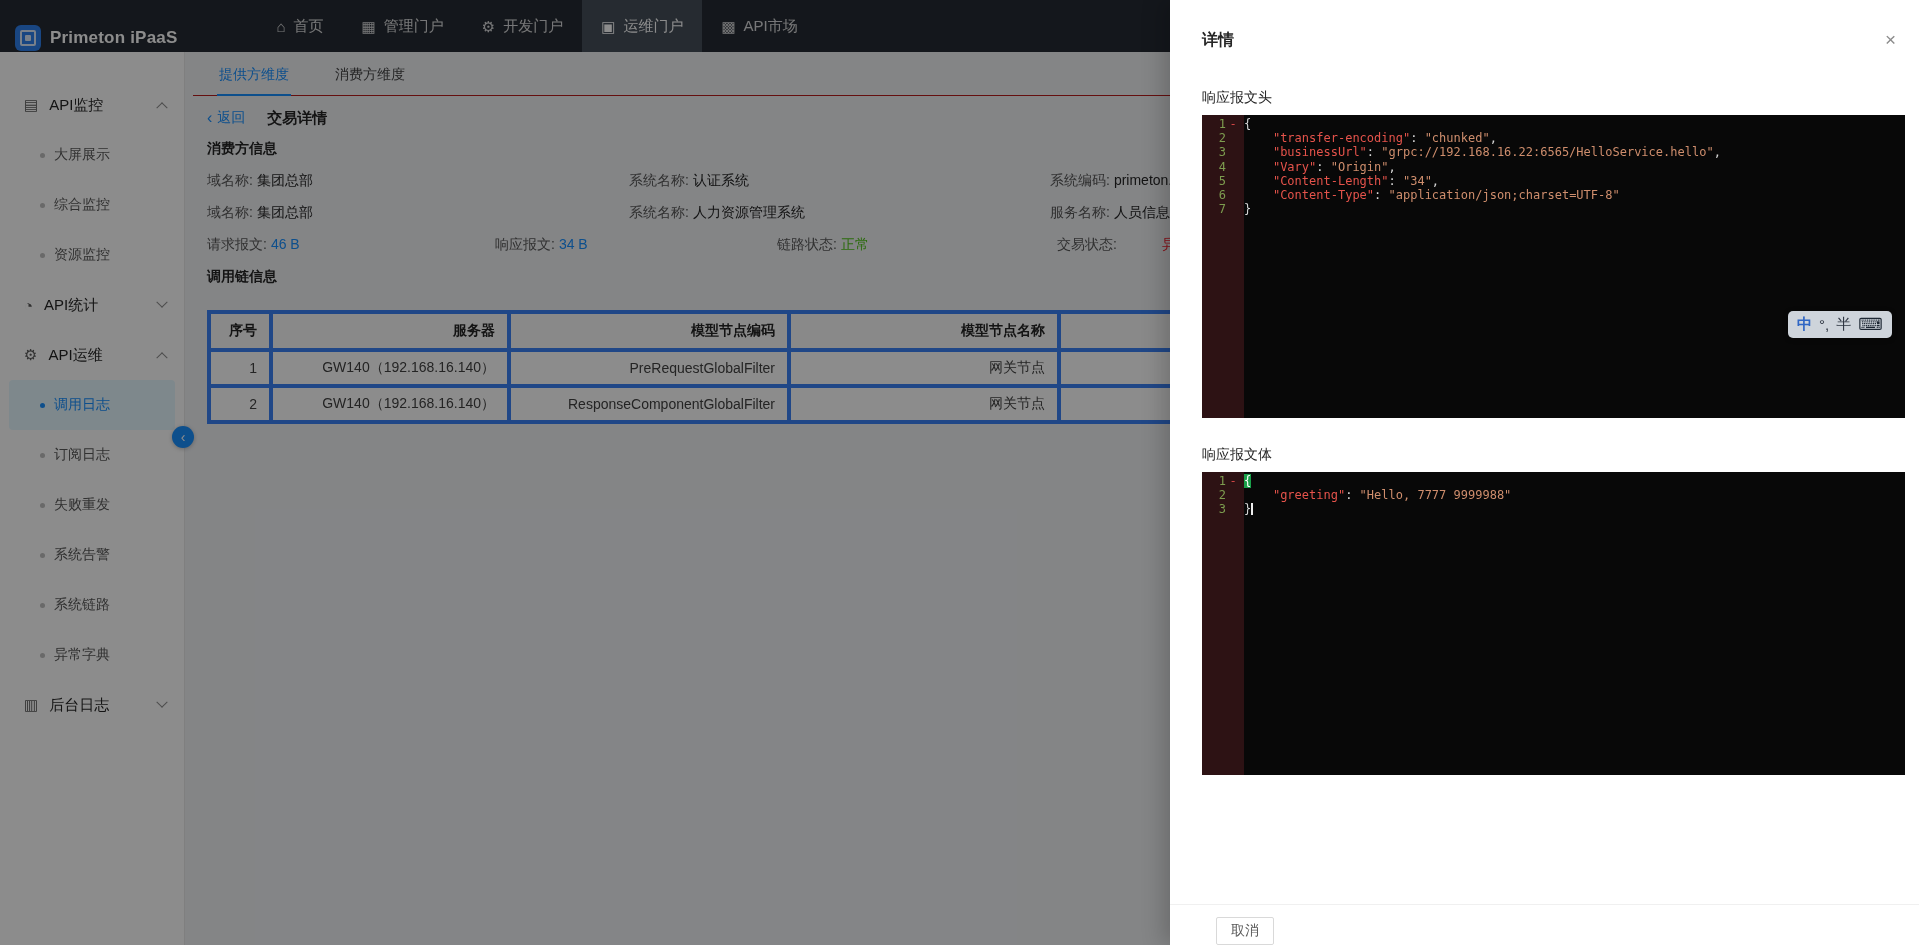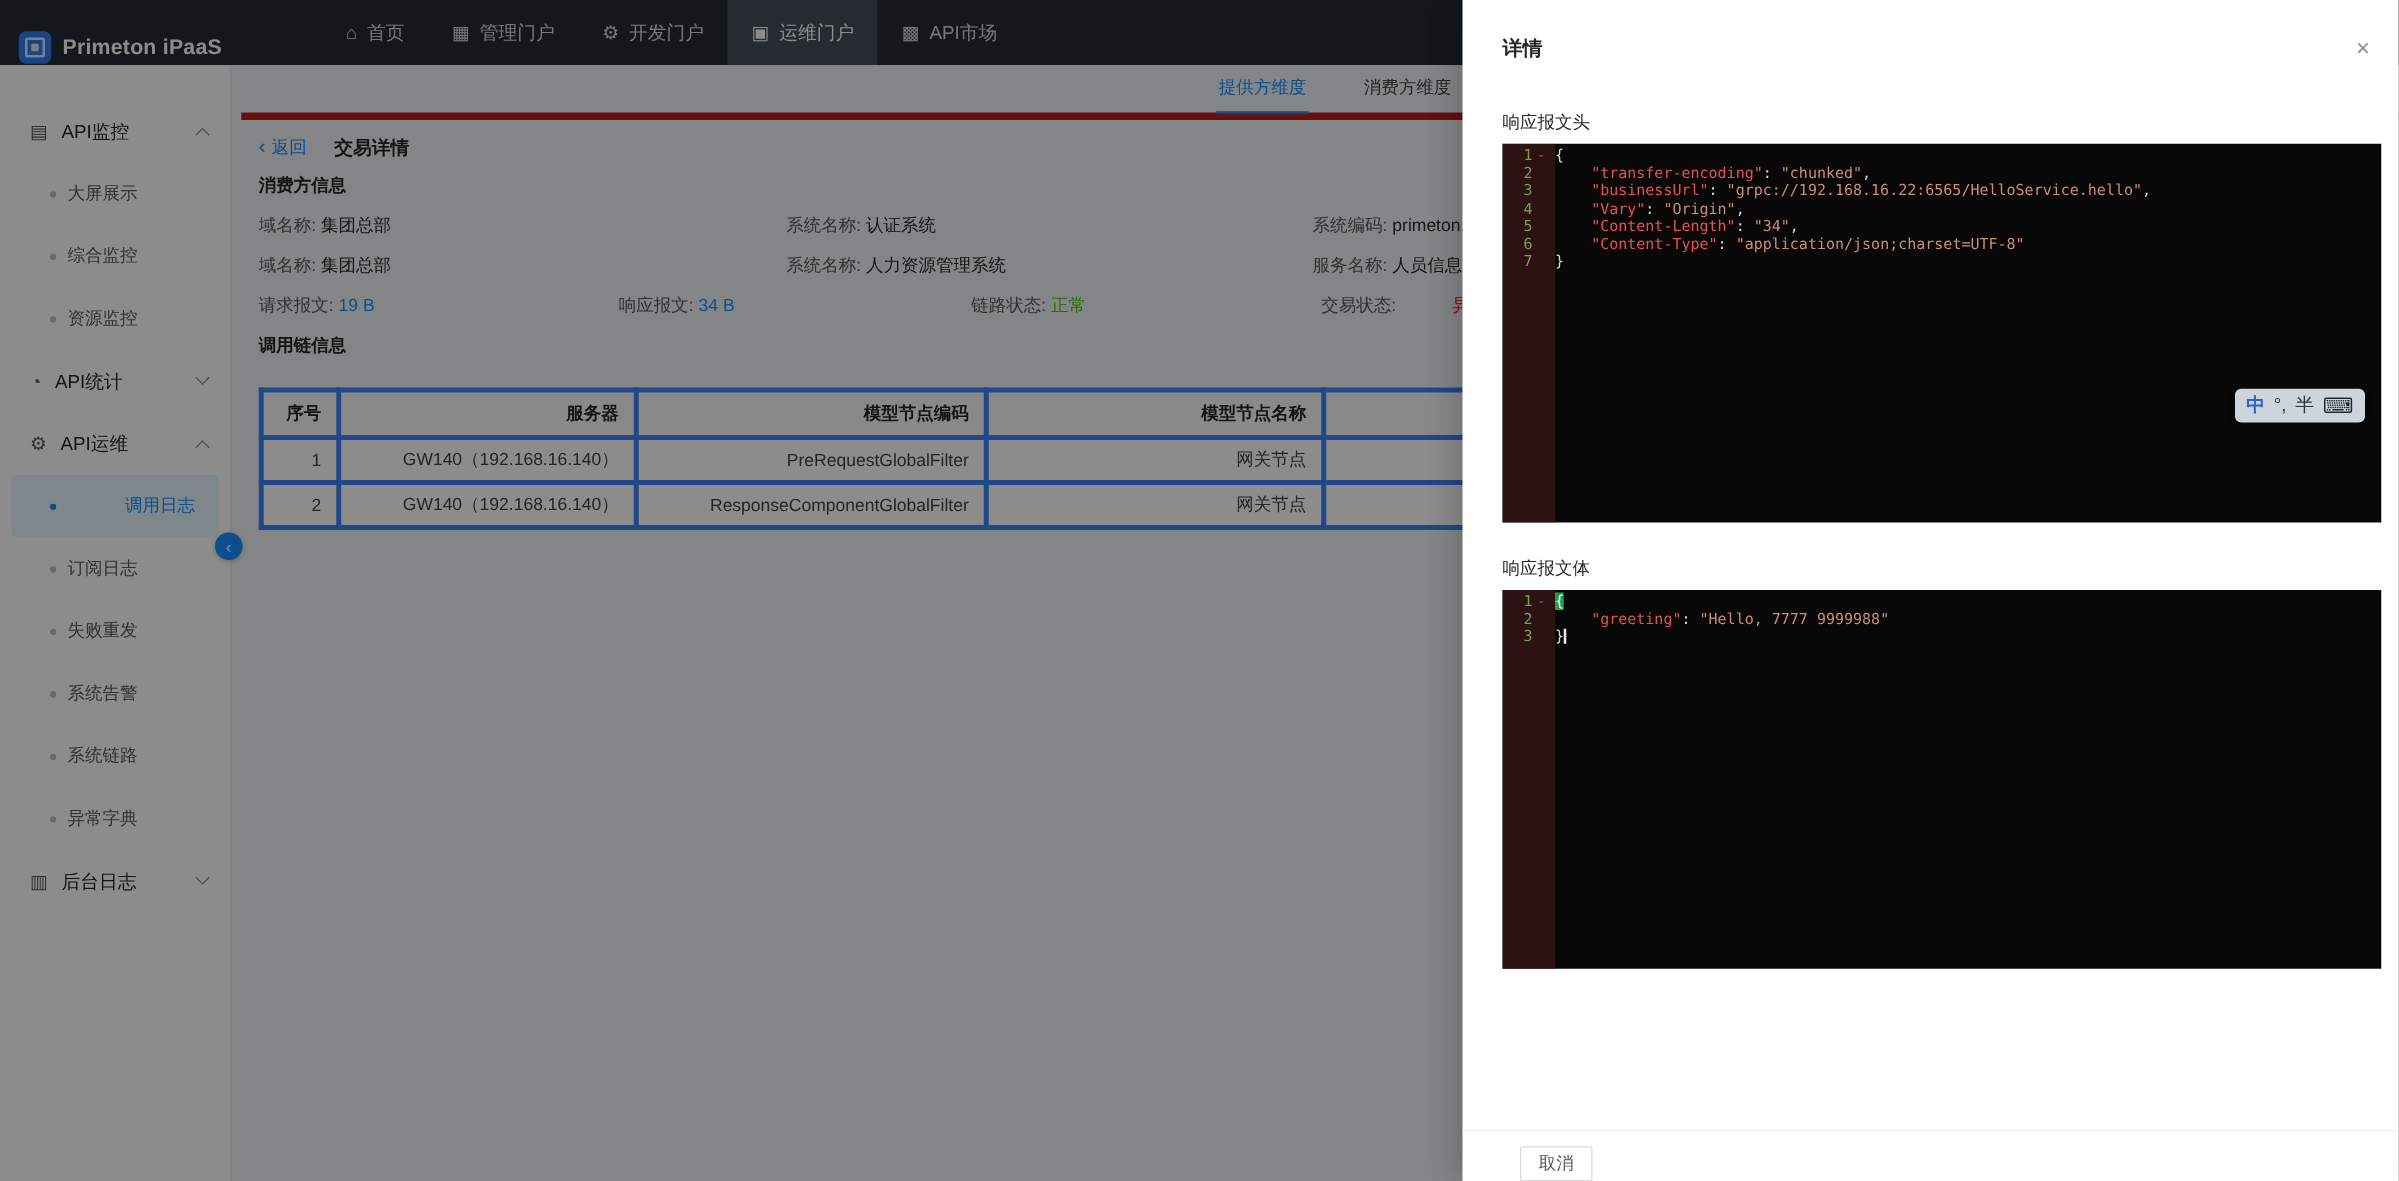--- a/index.html
+++ b/index.html
@@ -22,27 +22,27 @@
   
   .layout { display:flex; height:893px; position:relative; }
   .sidebar { width:185px; background:#fff; border-right:1px solid #e8e8e8; padding-top:28px; flex:none; }
   .side-group { height:50px; display:flex; align-items:center; padding:0 18px 0 24px; color:#262626; font-size:15px; }
   .side-ico { font-size:15px; color:#595959; margin-right:11px; }
   .chev { width:8px; height:8px; border-right:1.6px solid #8c8c8c; border-bottom:1.6px solid #8c8c8c; margin-left:auto; flex:none; }
   .chev.down { transform:rotate(45deg) translate(-2px,-2px); }
   .chev.up { transform:rotate(-135deg) translate(-2px,-2px); }
   .side-child { height:50px; display:flex; align-items:center; margin:0 9px; padding-left:31px; border-radius:4px; color:#595959; font-size:14px; }
   .side-child .dot { width:5px; height:5px; border-radius:50%; background:#bfbfbf; margin-right:9px; flex:none; }
-  .side-child.active { background:#e6f7ff; color:#1890ff;gap:46px; }
+  .side-child.active { background:#e6f7ff; color:#1890ff; }
   .side-child.active .dot { background:#1890ff; }
   .collapse-handle { position:absolute; left:172px; top:374px; width:22px; height:22px; border-radius:50%; background:#1890ff; border:none; color:#fff; display:flex; align-items:center; justify-content:center; font-size:14px; line-height:1; z-index:6; box-shadow:0 1px 4px rgba(0,0,0,.25); }
 
   
   .content { flex:1; padding-left:8px; overflow:hidden; }
-  .tabbar { display:flex; gap:42px; padding-left:24px; border-bottom:6px solid #b91c1c; height:44px; align-items:flex-end;justify-content:center; }
+  .tabbar { display:flex; gap:42px; padding-left:24px; border-bottom:1px solid #b91c1c; height:44px; align-items:flex-end; }
   .tab { padding:11px 2px; font-size:14px; color:#434343; position:relative; }
   .tab.active { color:#1890ff; }
   .tab.active::after { content:""; position:absolute; left:0; right:0; bottom:-1px; height:2px; background:#1890ff; }
   .detail { padding-left:14px; }
   .page-head { margin-top:12px; height:20px; display:flex; align-items:center; gap:22px; }
   .back-link { color:#1890ff; display:flex; align-items:center; gap:5px; font-size:14px; text-decoration:none; }
   .back-ico { font-size:16px; line-height:1; }
   .page-title { font-size:15px; font-weight:700; color:#262626; }
   .sec-title { margin-top:12px; height:20px; font-size:14px; font-weight:700; color:#262626; }
   .info-row { margin-top:12px; height:20px; display:grid; }
@@ -206,21 +206,21 @@
               <span class="field" data-interactable="false"><span class="f-label" data-interactable="false">域名称:</span><span class="f-value" data-interactable="false">集团总部</span></span>
               <span class="field" data-interactable="false"><span class="f-label" data-interactable="false">系统名称:</span><span class="f-value" data-interactable="false">认证系统</span></span>
               <span class="field" data-interactable="false"><span class="f-label" data-interactable="false">系统编码:</span><span class="f-value" data-interactable="false">primeton.a</span></span>
             </div>
             <div class="info-row cols3" data-interactable="false">
               <span class="field" data-interactable="false"><span class="f-label" data-interactable="false">域名称:</span><span class="f-value" data-interactable="false">集团总部</span></span>
               <span class="field" data-interactable="false"><span class="f-label" data-interactable="false">系统名称:</span><span class="f-value" data-interactable="false">人力资源管理系统</span></span>
               <span class="field" data-interactable="false"><span class="f-label" data-interactable="false">服务名称:</span><span class="f-value" data-interactable="false">人员信息</span></span>
             </div>
             <div class="info-row cols4" data-interactable="false">
-              <span class="field" data-interactable="false"><span class="f-label" data-interactable="false">请求报文:</span><span class="f-value v-link" data-interactable="true">19 B</span></span>
+              <span class="field" data-interactable="false"><span class="f-label" data-interactable="false">请求报文:</span><span class="f-value v-link" data-interactable="true">46 B</span></span>
               <span class="field" data-interactable="false"><span class="f-label" data-interactable="false">响应报文:</span><span class="f-value v-link" data-interactable="true">34 B</span></span>
               <span class="field" data-interactable="false"><span class="f-label" data-interactable="false">链路状态:</span><span class="f-value v-ok" data-interactable="false">正常</span></span>
               <span class="field" data-interactable="false"><span class="f-label" data-interactable="false">交易状态:</span><span class="f-value v-err" data-interactable="false">异常</span></span>
             </div>
             <div class="sec-title" data-interactable="false">调用链信息</div>
             <table class="tbl" data-interactable="false">
               <thead>
                 <tr data-interactable="false">
                   <th data-interactable="false">序号</th>
                   <th data-interactable="false">服务器</th>

